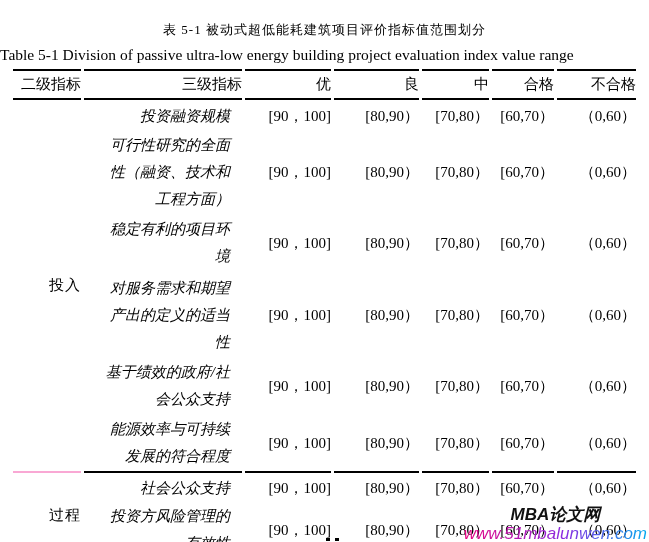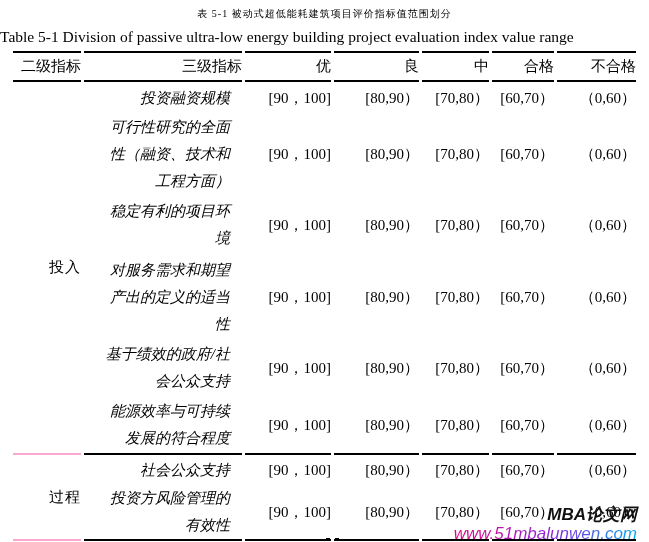--- a/index.html
+++ b/index.html
@@ -3,21 +3,21 @@
 <meta charset="utf-8">
 <style>
   * { margin:0; padding:0; box-sizing:border-box; }
   html,body { background:#ffffff; }
   body {
     width:649px; height:542px; position:relative; overflow:hidden;
     font-family:"Liberation Serif","DejaVu Serif",serif;
     color:#000;
   }
   .title-cn {
-    text-align:center; font-size:10px; padding-top:7px; letter-spacing:1px;
+    text-align:center; font-size:13px; padding-top:21px; letter-spacing:1px;
   }
   .title-en {
     text-align:left; font-size:15.5px; margin-top:7px;
   }
   table.eval {
     margin:5px auto 0 auto;
     border-collapse:separate;
     border-spacing:3px 0;
     table-layout:fixed;
   }
@@ -36,22 +36,22 @@
     letter-spacing:1px;
   }
   .eval tr.section-end td {
     border-bottom:2px solid #000;
   }
   .eval td.ind {
     padding:0 12px;
     font-style:italic;
   }
   .watermark {
-    position:absolute; right:12px; top:506px;
-    text-align:right; font-style:italic; line-height:1.1;
+    position:absolute; right:2px; top:506px;
+    text-align:center; font-style:italic; line-height:1.1;
   }
   .wm-name {
     font-family:"Liberation Sans","DejaVu Sans",sans-serif;
     font-weight:bold; font-style:italic; font-size:17px; color:#111;
   }
   .wm-url {
     display:inline-block;
     font-family:"Liberation Sans","DejaVu Sans",sans-serif;
     font-size:17px; font-style:italic;
     background:linear-gradient(90deg,#e6007e 0%,#8a2be2 55%,#00aaee 100%);

